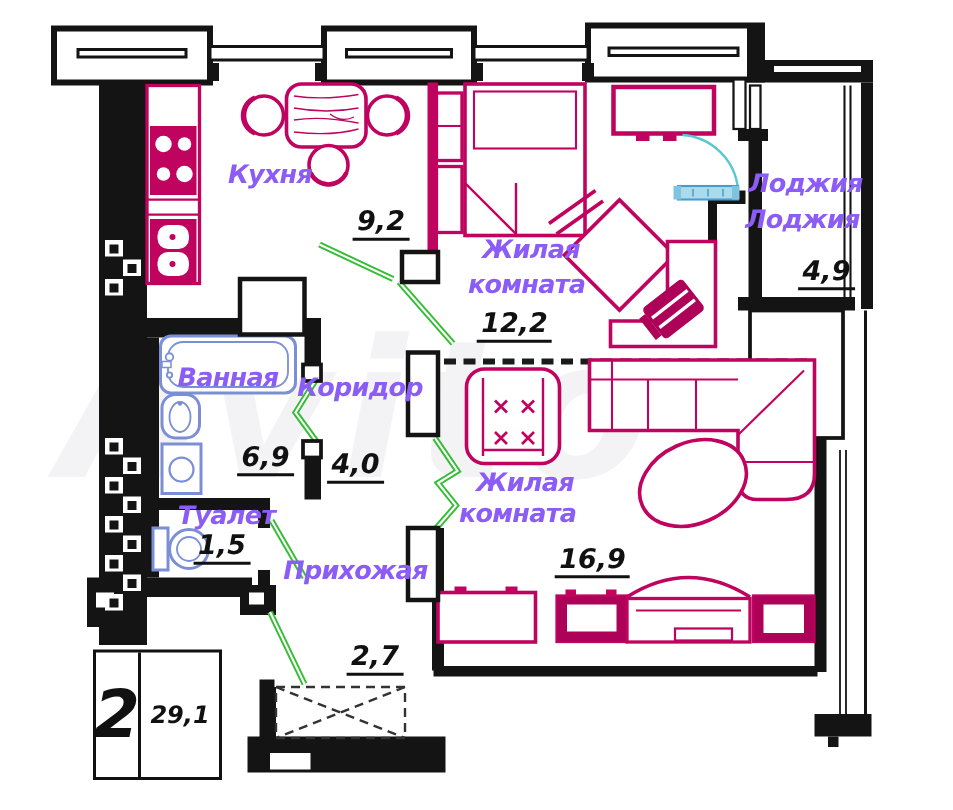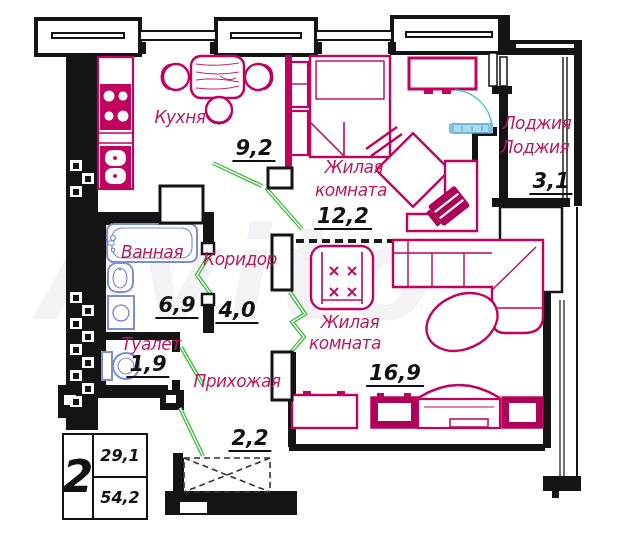--- a/index.html
+++ b/index.html
@@ -1,22 +1,22 @@
 <!DOCTYPE html>
 <html><head>
 <meta charset="utf-8">
 <style>
   html,body{margin:0;padding:0;background:#fff;}
   .plan{position:relative;width:635px;height:540px;background:#fff;overflow:hidden;
         font-family:"DejaVu Sans","Liberation Sans",sans-serif;}
   .plan svg{position:absolute;left:0;top:0;}
   .lbl{position:absolute;transform:translate(-50%,-50%);white-space:nowrap;
-       font-weight:400;font-style:italic;color:#be185d;font-size:17px;letter-spacing:-0.5px;z-index:3;}
+       font-weight:700;font-style:italic;color:#8b5cf6;font-size:17px;letter-spacing:-0.5px;z-index:3;}
   .area{position:absolute;transform:translate(-50%,-50%);white-space:nowrap;
-       font-weight:700;font-style:italic;color:#111;font-size:21px;z-index:3;
+       font-weight:700;font-style:italic;color:#111;font-size:18px;z-index:3;
        border-bottom:2.5px solid #111;padding:0 3px 1px 3px;line-height:1;}
   .watermark{position:absolute;left:40px;top:200px;width:560px;z-index:1;
        font-size:128px;font-weight:700;font-style:italic;color:rgba(120,120,140,0.09);
        letter-spacing:6px;user-select:none;}
   .stamp{position:absolute;left:62px;top:433px;width:86px;height:87px;z-index:4;
        border:2.5px solid #111;display:flex;background:#fff;box-sizing:border-box;}
   .stamp-left{width:30px;border-right:2.5px solid #111;display:flex;align-items:center;
        justify-content:center;font-size:44px;font-weight:700;font-style:italic;color:#111;box-sizing:border-box;}
   .stamp-rows{flex:1;display:flex;flex-direction:column;}
   .stamp-row{flex:1;display:flex;align-items:center;justify-content:center;
@@ -280,39 +280,38 @@
 
   <div class="lbl" style="left:180px;top:117px">Кухня</div>
   <div class="area" style="left:254px;top:150px">9,2</div>
 
   <div class="lbl" style="left:354px;top:167px">Жилая</div>
   <div class="lbl" style="left:351px;top:190px">комната</div>
   <div class="area" style="left:343px;top:218px">12,2</div>
 
   <div class="lbl" style="left:537px;top:123px">Лоджия</div>
   <div class="lbl" style="left:535px;top:147px">Лоджия</div>
-  <div class="area" style="left:551px;top:183px">3,1</div>
+  <div class="area" style="left:551px;top:183px">4,9</div>
 
   <div class="lbl" style="left:152px;top:252px">Ванная</div>
   <div class="area" style="left:177px;top:307px">6,9</div>
 
   <div class="lbl" style="left:240px;top:259px">Коридор</div>
   <div class="area" style="left:237px;top:312px">4,0</div>
 
   <div class="lbl" style="left:151px;top:344px">Туалет</div>
-  <div class="area" style="left:148px;top:366px">1,9</div>
+  <div class="area" style="left:148px;top:366px">1,5</div>
 
   <div class="lbl" style="left:237px;top:381px">Прихожая</div>
-  <div class="area" style="left:250px;top:440px">2,2</div>
+  <div class="area" style="left:250px;top:440px">2,7</div>
 
   <div class="lbl" style="left:350px;top:322px">Жилая</div>
   <div class="lbl" style="left:345px;top:343px">комната</div>
   <div class="area" style="left:395px;top:375px">16,9</div>
 
   <div class="stamp">
     <div class="stamp-left">2</div>
     <div class="stamp-rows">
       <div class="stamp-row">29,1</div>
-      <div class="stamp-row">54,2</div>
     </div>
   </div>
 
 </div>
 
 </body></html>

